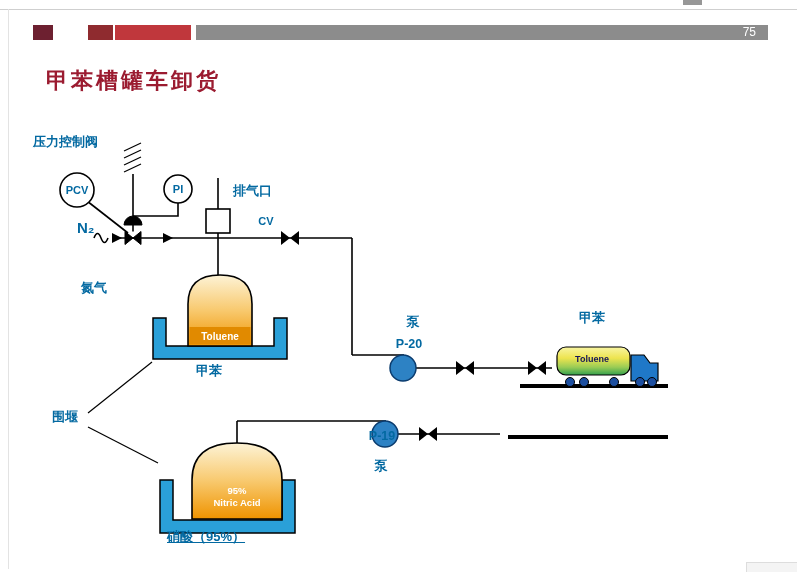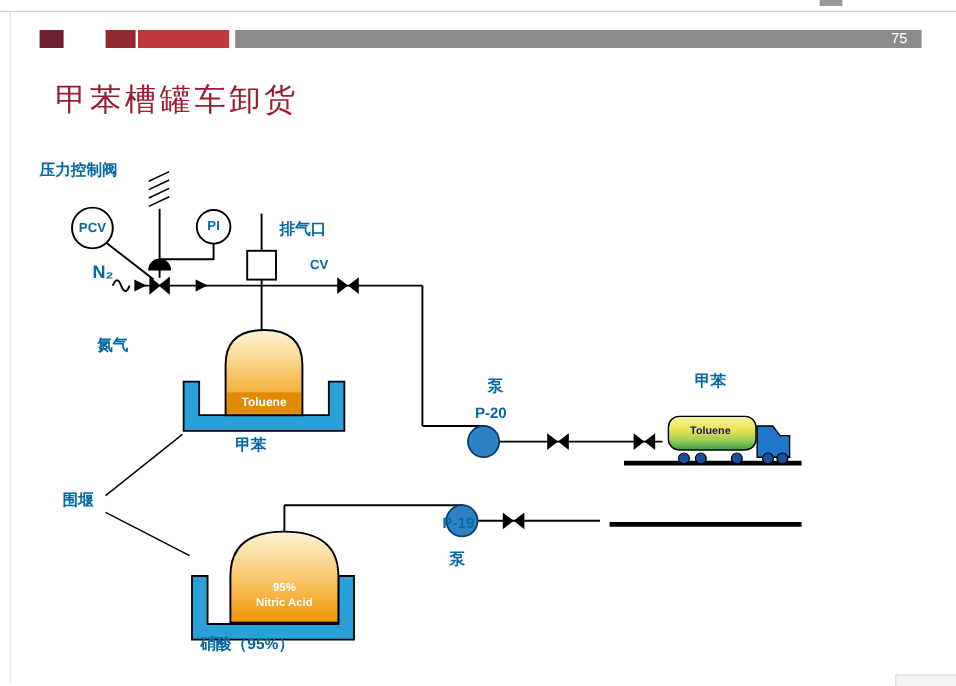--- a/index.html
+++ b/index.html
@@ -10,21 +10,21 @@
   .corner-sliver{position:absolute;left:683px;top:0;width:19px;height:5px;background:#979797;}
   .br-box{position:absolute;left:746px;top:562px;width:50px;height:9px;background:#f4f4f4;border:1px solid #ddd;border-right:none;border-bottom:none;}
   .bar-block{position:absolute;top:25px;height:15px;}
   .b1{left:33px;width:20px;background:#6d2030;}
   .b2{left:88px;width:25px;background:#8f2b2f;}
   .b3{left:115px;width:76px;background:#c0373c;}
   .bar-gray{position:absolute;left:196px;top:25px;width:572px;height:15px;background:#8c8c8c;
             display:flex;align-items:flex-end;justify-content:flex-end;padding-right:12px;box-sizing:border-box;}
   .page-num{color:#fff;font-size:12px;line-height:15px;}
   .title{position:absolute;left:46px;top:66px;margin:0;font-family:"Liberation Serif",serif;
-         font-size:26px;font-weight:400;letter-spacing:3px;color:#9b1b30;white-space:nowrap;}
+         font-size:22px;font-weight:700;letter-spacing:3px;color:#9b1b30;white-space:nowrap;}
   svg.diagram{position:absolute;left:0;top:0;}
   .lbl{position:absolute;font-weight:700;font-size:13px;color:#0369a1;white-space:nowrap;line-height:1.1;}
   .c{transform:translate(-50%,-50%);}
   .tag{font-size:11px;}
   .white{color:#fff;}
   .small{font-size:9.5px;}
   .pn{font-size:12.5px;}
   .n2{font-size:15px;}
   .trkp{font-size:9px;color:#14145a;}
   .tankp{font-size:10px;color:#fff;}
@@ -168,15 +168,15 @@
   <span class="lbl" style="left:196px;top:364px;">甲苯</span>
   <span class="lbl" style="left:52px;top:410px;">围堰</span>
   <span class="lbl c" style="left:413px;top:322px;">泵</span>
   <span class="lbl pn c" style="left:409px;top:345px;">P-20</span>
   <span class="lbl" style="left:579px;top:311px;">甲苯</span>
   <span class="lbl trkp c" style="left:592px;top:360px;">Toluene</span>
   <span class="lbl pn c" style="left:382px;top:409px;margin-top:28px;">P-19</span>
   <span class="lbl c" style="left:381px;top:466px;">泵</span>
   <span class="lbl small white c" style="left:237px;top:491px;">95%</span>
   <span class="lbl small white c" style="left:237px;top:503px;">Nitric Acid</span>
-  <span class="lbl" style="left:167px;top:530px;">硝酸（95%）</span>
+  <span class="lbl" style="left:167px;top:530px;text-decoration:underline;">硝酸（95%）</span>
 
 </div>
 
 </body></html>

